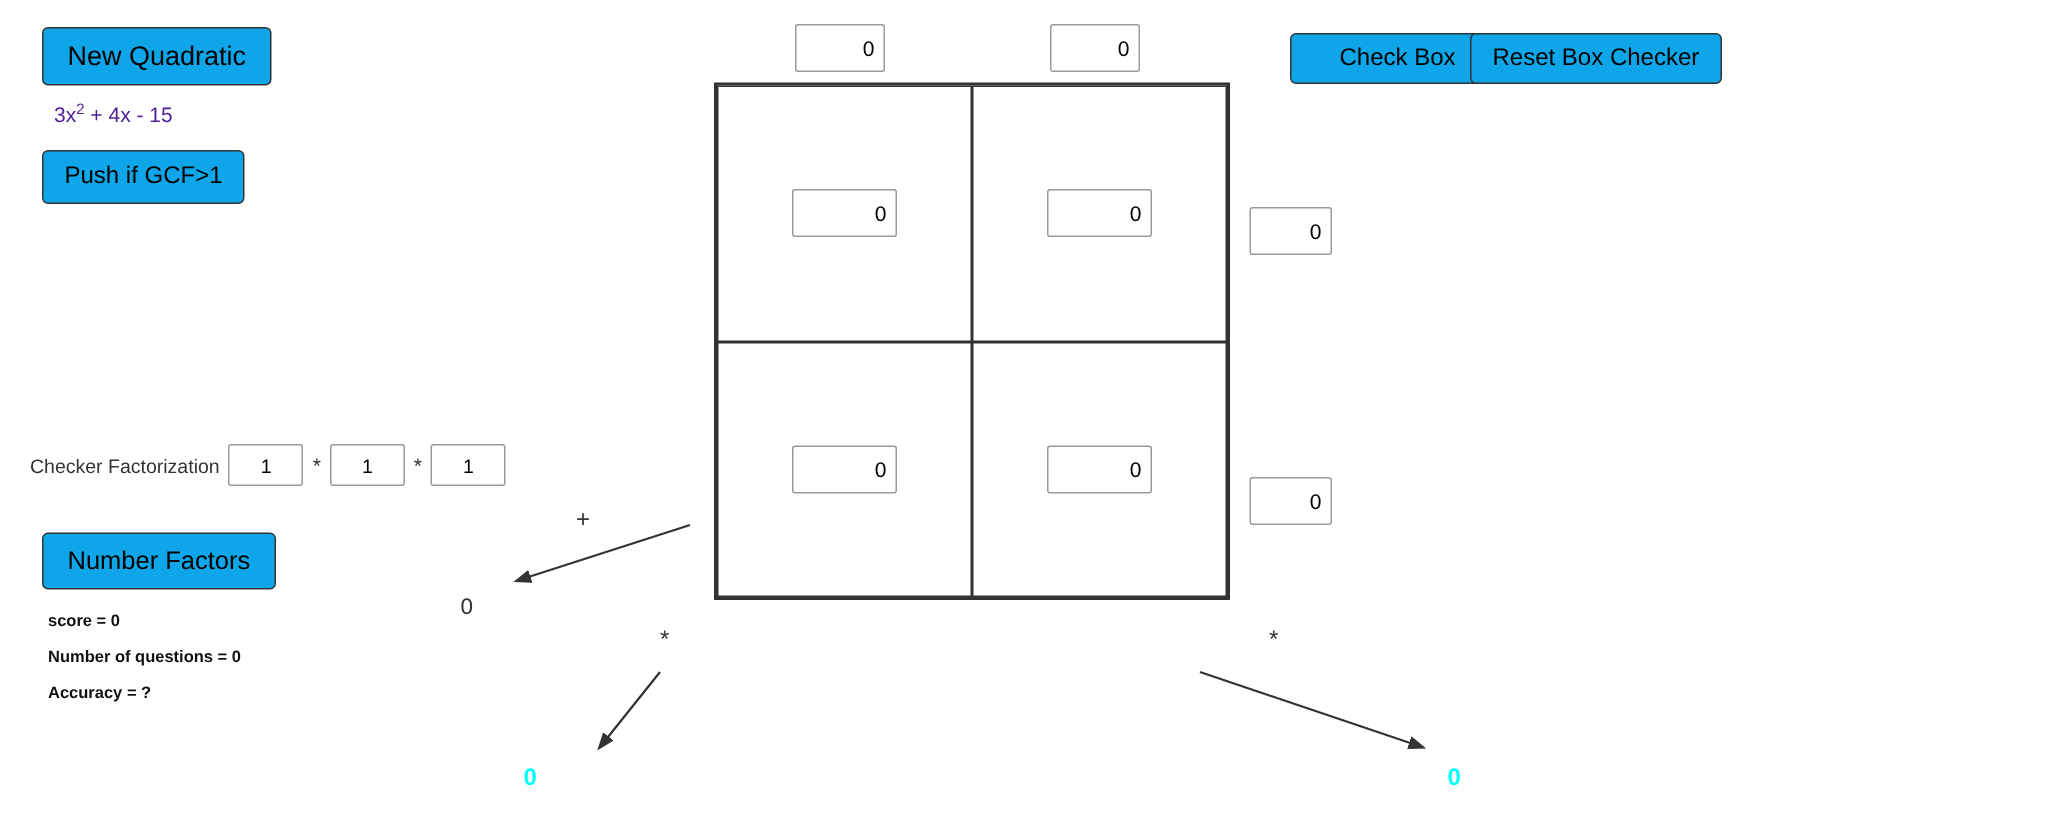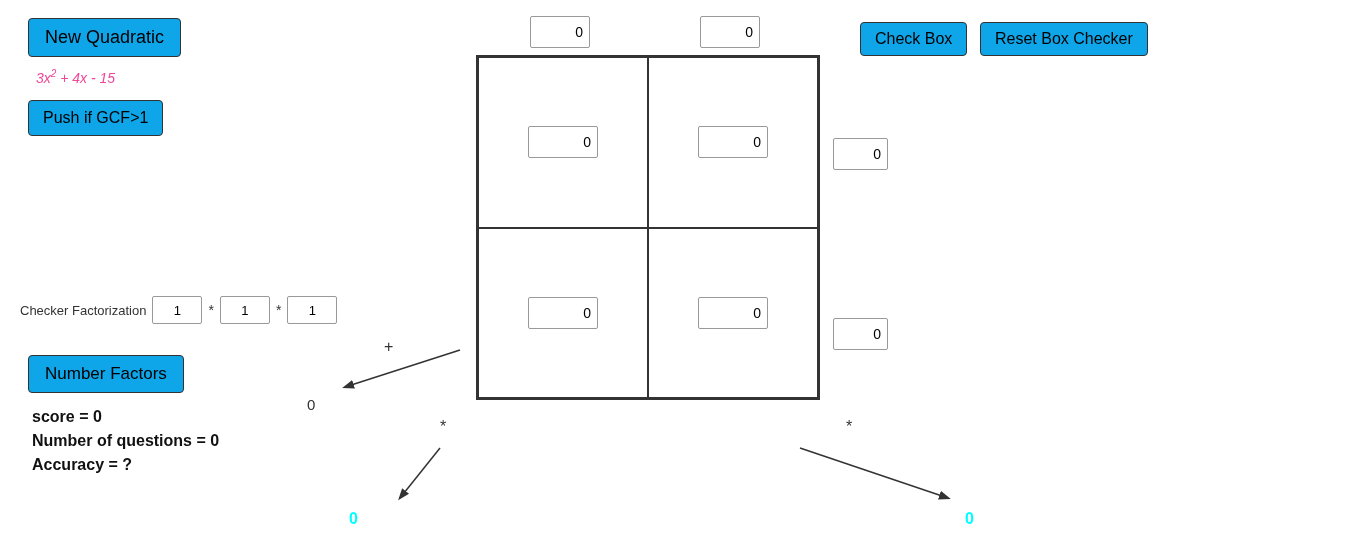--- a/index.html
+++ b/index.html
@@ -28,39 +28,38 @@
       left: 28px;
       font-size: 18px;
       padding: 8px 16px;
     }
 
     #quadratic-label {
       position: absolute;
       top: 68px;
       left: 36px;
       font-size: 14px;
-      color: #ec4899;
-      font-style: italic;
+      color: #4c1d95;
     }
 
     #push-gcf-btn {
       position: absolute;
       top: 100px;
       left: 28px;
       font-size: 16px;
       padding: 8px 14px;
     }
 
     
     #check-box-btn {
       position: absolute;
       top: 22px;
       left: 860px;
       font-size: 16px;
-      padding: 7px 14px;
+      padding: 7px 32px;
     }
 
     #reset-box-btn {
       position: absolute;
       top: 22px;
       left: 980px;
       font-size: 16px;
       padding: 7px 14px;
     }
 
@@ -173,21 +172,21 @@
       position: absolute;
       top: 355px;
       left: 28px;
       font-size: 17px;
       padding: 8px 16px;
     }
 
     
     .score-line {
       position: absolute;
-      font-size: 16px;
+      font-size: 11px;
       font-weight: bold;
       color: #111;
     }
 
     #score-label { top: 408px; left: 32px; }
     #num-questions-label { top: 432px; left: 32px; }
     #accuracy-label { top: 456px; left: 32px; }
 
     
     .arrows-svg {

